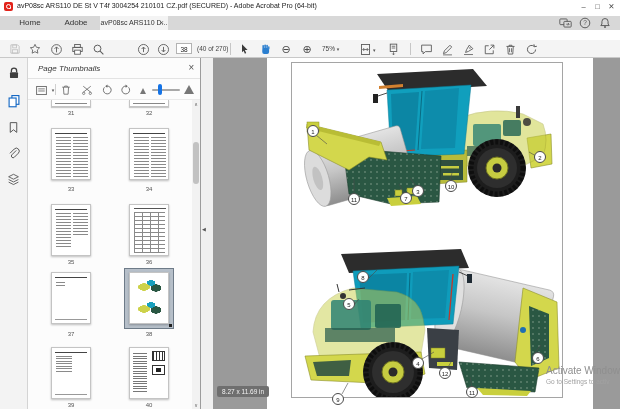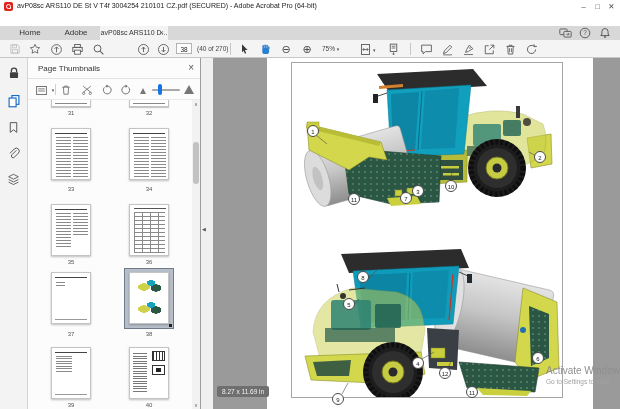--- a/index.html
+++ b/index.html
@@ -14,21 +14,21 @@
   #app-icon{left:4px;top:2px;width:9px;height:9px;background:#e2231a;border-radius:2px;}
   #app-icon i{position:absolute;left:2px;top:2px;width:5px;height:5px;border:1.2px solid #fff;border-radius:50% 50% 0 50%;box-sizing:border-box;}
   #win-title{left:17px;top:2px;font-size:7px;color:#222;white-space:nowrap;}
   .winbtn{top:1px;width:13px;height:11px;font-size:7.5px;color:#444;text-align:center;line-height:11px;}
 
   
   #menubar{left:0;top:13px;width:620px;height:13px;background:#f7f7f7;}
   .menu-item{display:inline-block;padding:0 7px;font-size:7.5px;line-height:13px;color:#333;}
 
   
-  #tabbar{left:0;top:26px;width:620px;height:14px;background:#d8d8d8;}
+  #tabbar{left:0;top:16px;width:620px;height:14px;background:#d8d8d8;}
   .tab{position:absolute;top:0;height:14px;font-size:8px;line-height:14px;color:#333;text-align:center;}
   #tab-doc{left:100px;width:68px;background:#f4f4f4;font-size:7px;}
   #tab-doc .x{position:absolute;right:4px;top:0;font-size:8px;color:#555;}
   .tabbar-ic{top:1px;width:13px;height:12px;}
 
   
   #toolbar{left:0;top:40px;width:620px;height:18px;background:#f4f4f4;border-bottom:1px solid #c8c8c8;box-sizing:border-box;}
   .tbi{position:absolute;top:2px;width:14px;height:14px;display:flex;align-items:center;justify-content:center;}
   .tbtext{position:absolute;font-size:6.5px;color:#444;top:5px;}
   .tbsep{position:absolute;top:3px;width:1px;height:12px;background:#c6c6c6;}
@@ -36,21 +36,21 @@
     font-size:6.5px;text-align:center;line-height:11px;color:#222;box-sizing:border-box;}
   .glyph{font-size:11px;color:#4a4a4a;line-height:14px;}
   .caret{font-size:5px;color:#555;}
 
   
   #rail{left:0;top:58px;width:28px;height:351px;background:#f3f3f3;border-right:1px solid #d4d4d4;box-sizing:border-box;}
   .rail-ic{left:7px;width:14px;height:14px;}
 
   
   #panel{left:28px;top:58px;width:172px;height:351px;background:#fcfcfc;}
-  #panel-head{position:absolute;left:0;top:0;width:172px;height:21px;border-bottom:1px solid #e3e3e3;box-sizing:border-box;}
+  #panel-head{position:absolute;left:0;top:0;width:172px;height:21px;border-bottom:1px solid #e3e3e3;box-sizing:border-box;font-style:italic;}
   #panel-title{position:absolute;left:10px;top:6px;font-size:8px;color:#333;}
   #panel-close{position:absolute;right:6px;top:4px;font-size:10px;color:#555;}
   #panel-tools{position:absolute;left:0;top:21px;width:172px;height:21px;border-bottom:1px solid #e9e9e9;box-sizing:border-box;}
   .pti{position:absolute;top:4px;width:14px;height:14px;display:flex;align-items:center;justify-content:center;}
   #psep{position:absolute;left:27px;top:5px;width:1px;height:11px;background:#d0d0d0;}
   .mt{position:absolute;width:0;height:0;border-style:solid;border-color:transparent transparent #777 transparent;}
   #slider-track{position:absolute;left:124px;top:10px;width:28px;height:2px;background:#a8a8a8;border-radius:1px;}
   #slider-thumb{position:absolute;left:130px;top:5px;width:4px;height:11px;background:#1473e6;border-radius:2px;}
 
   

